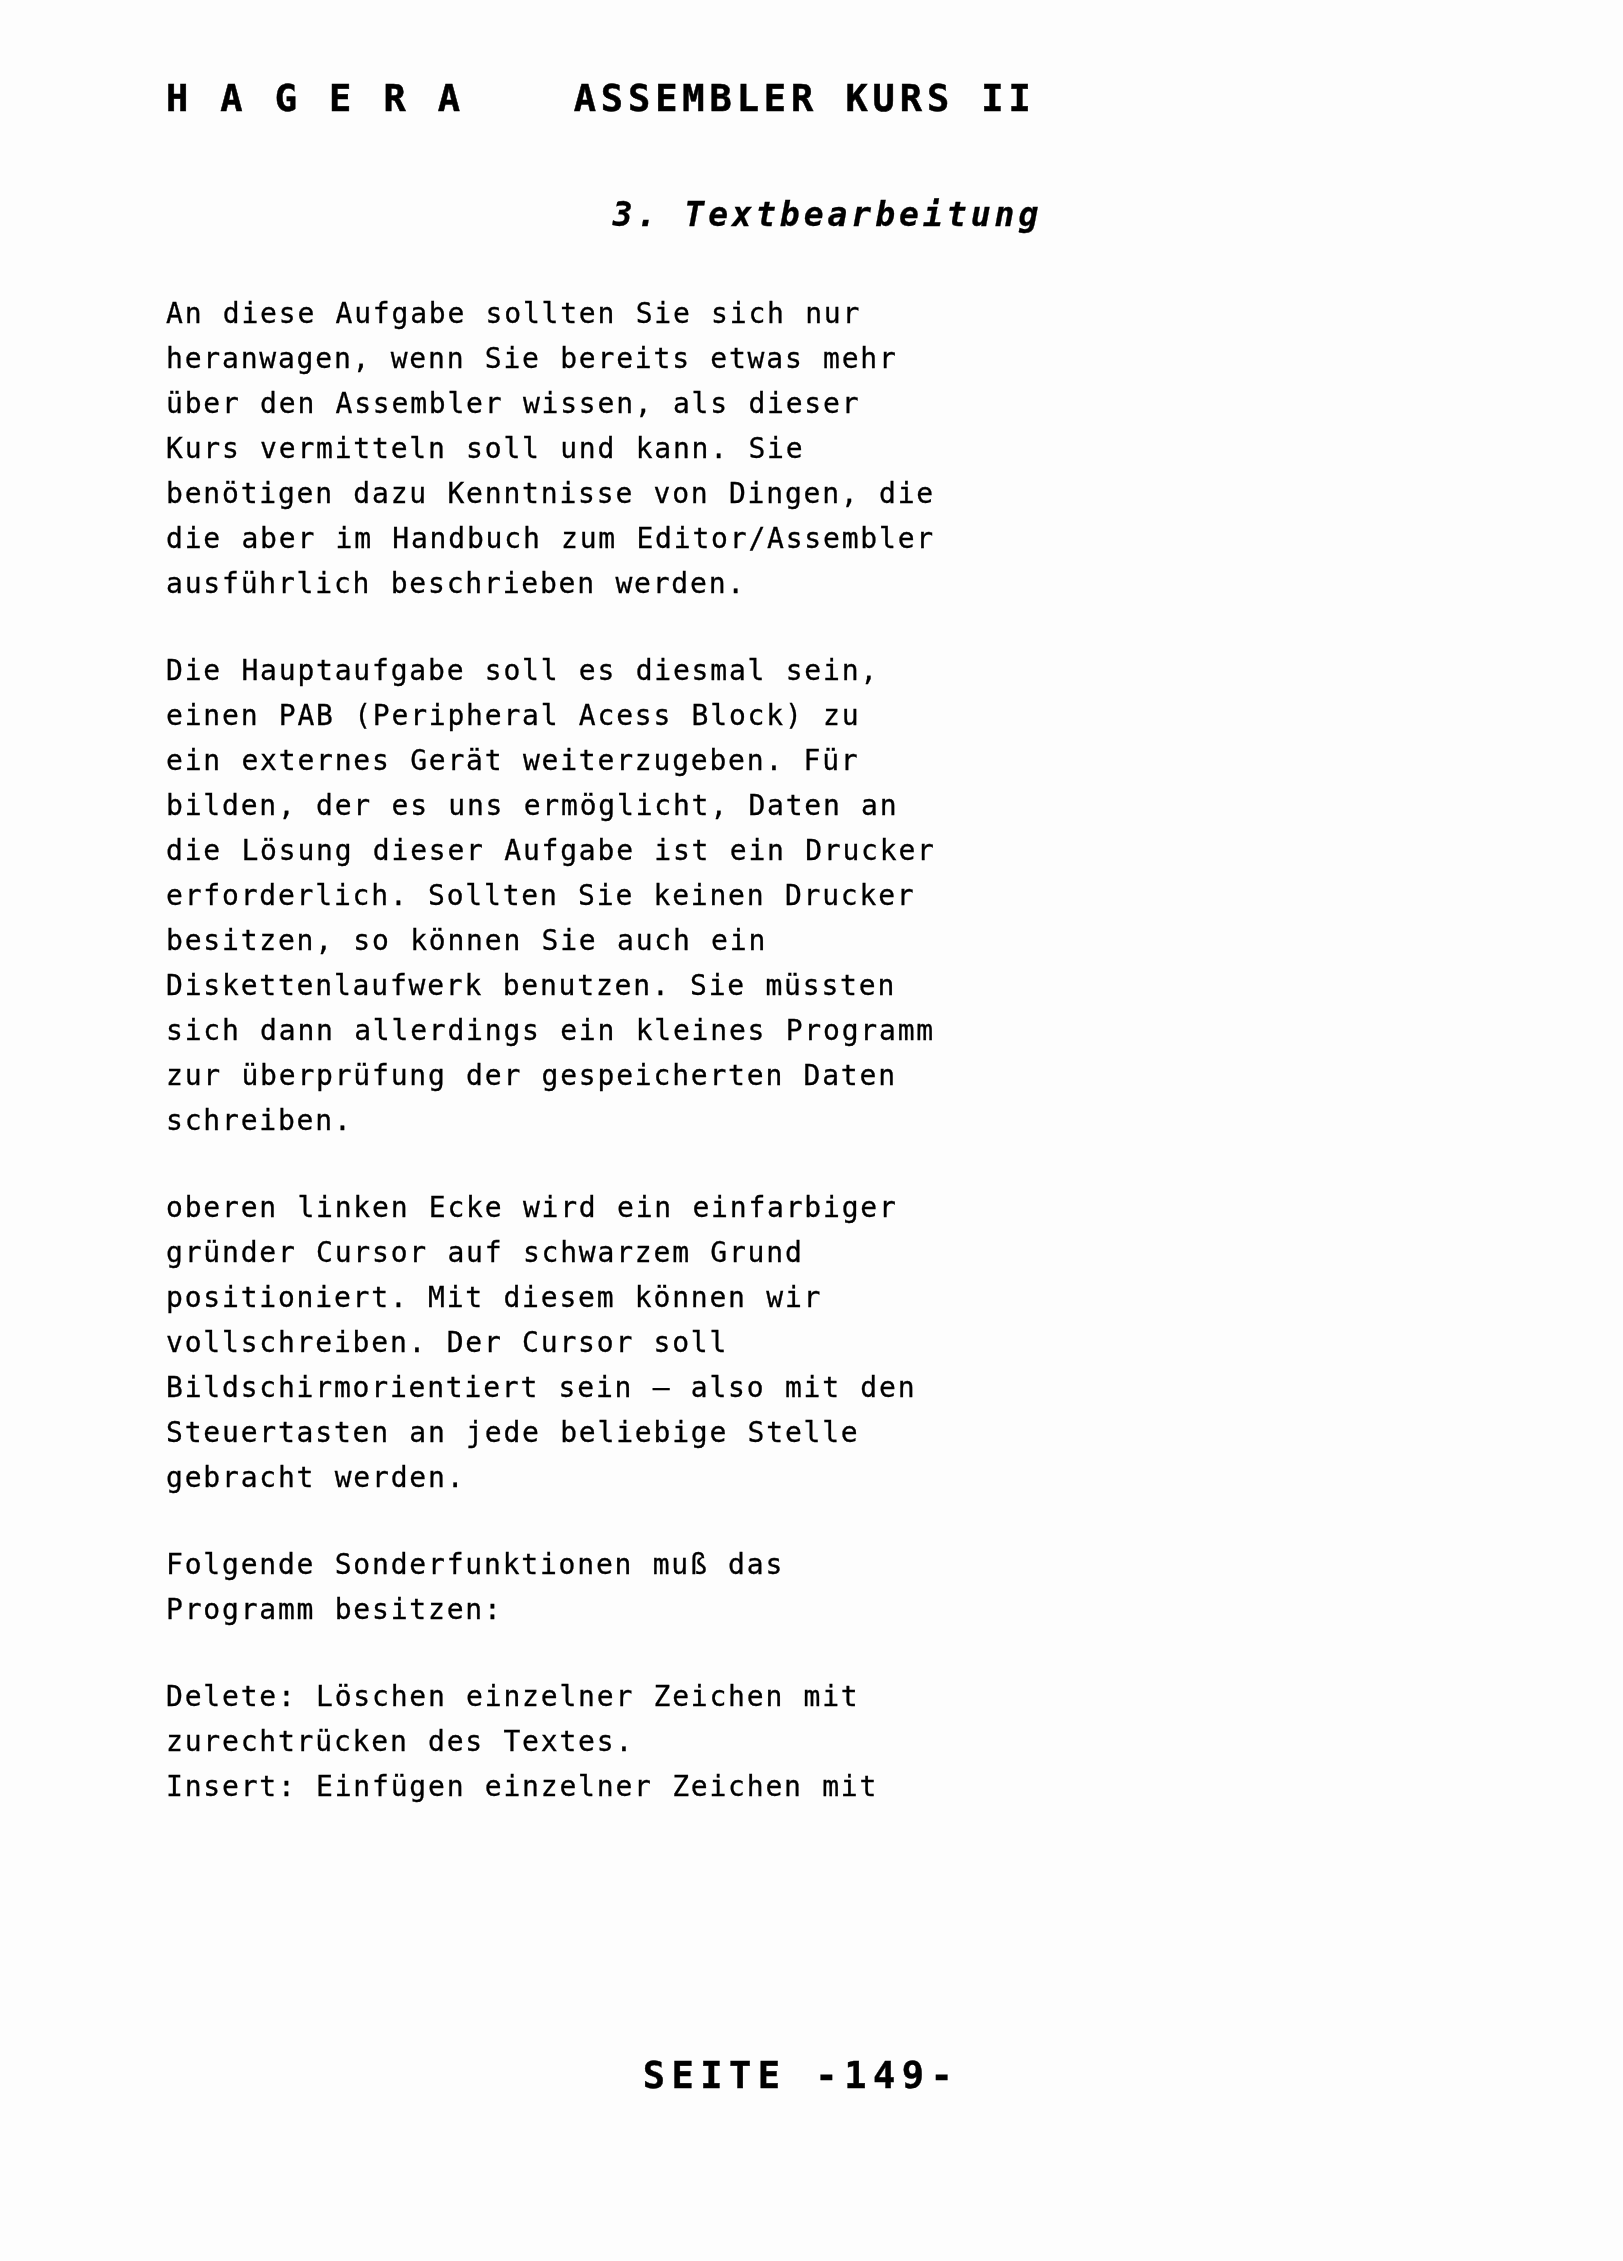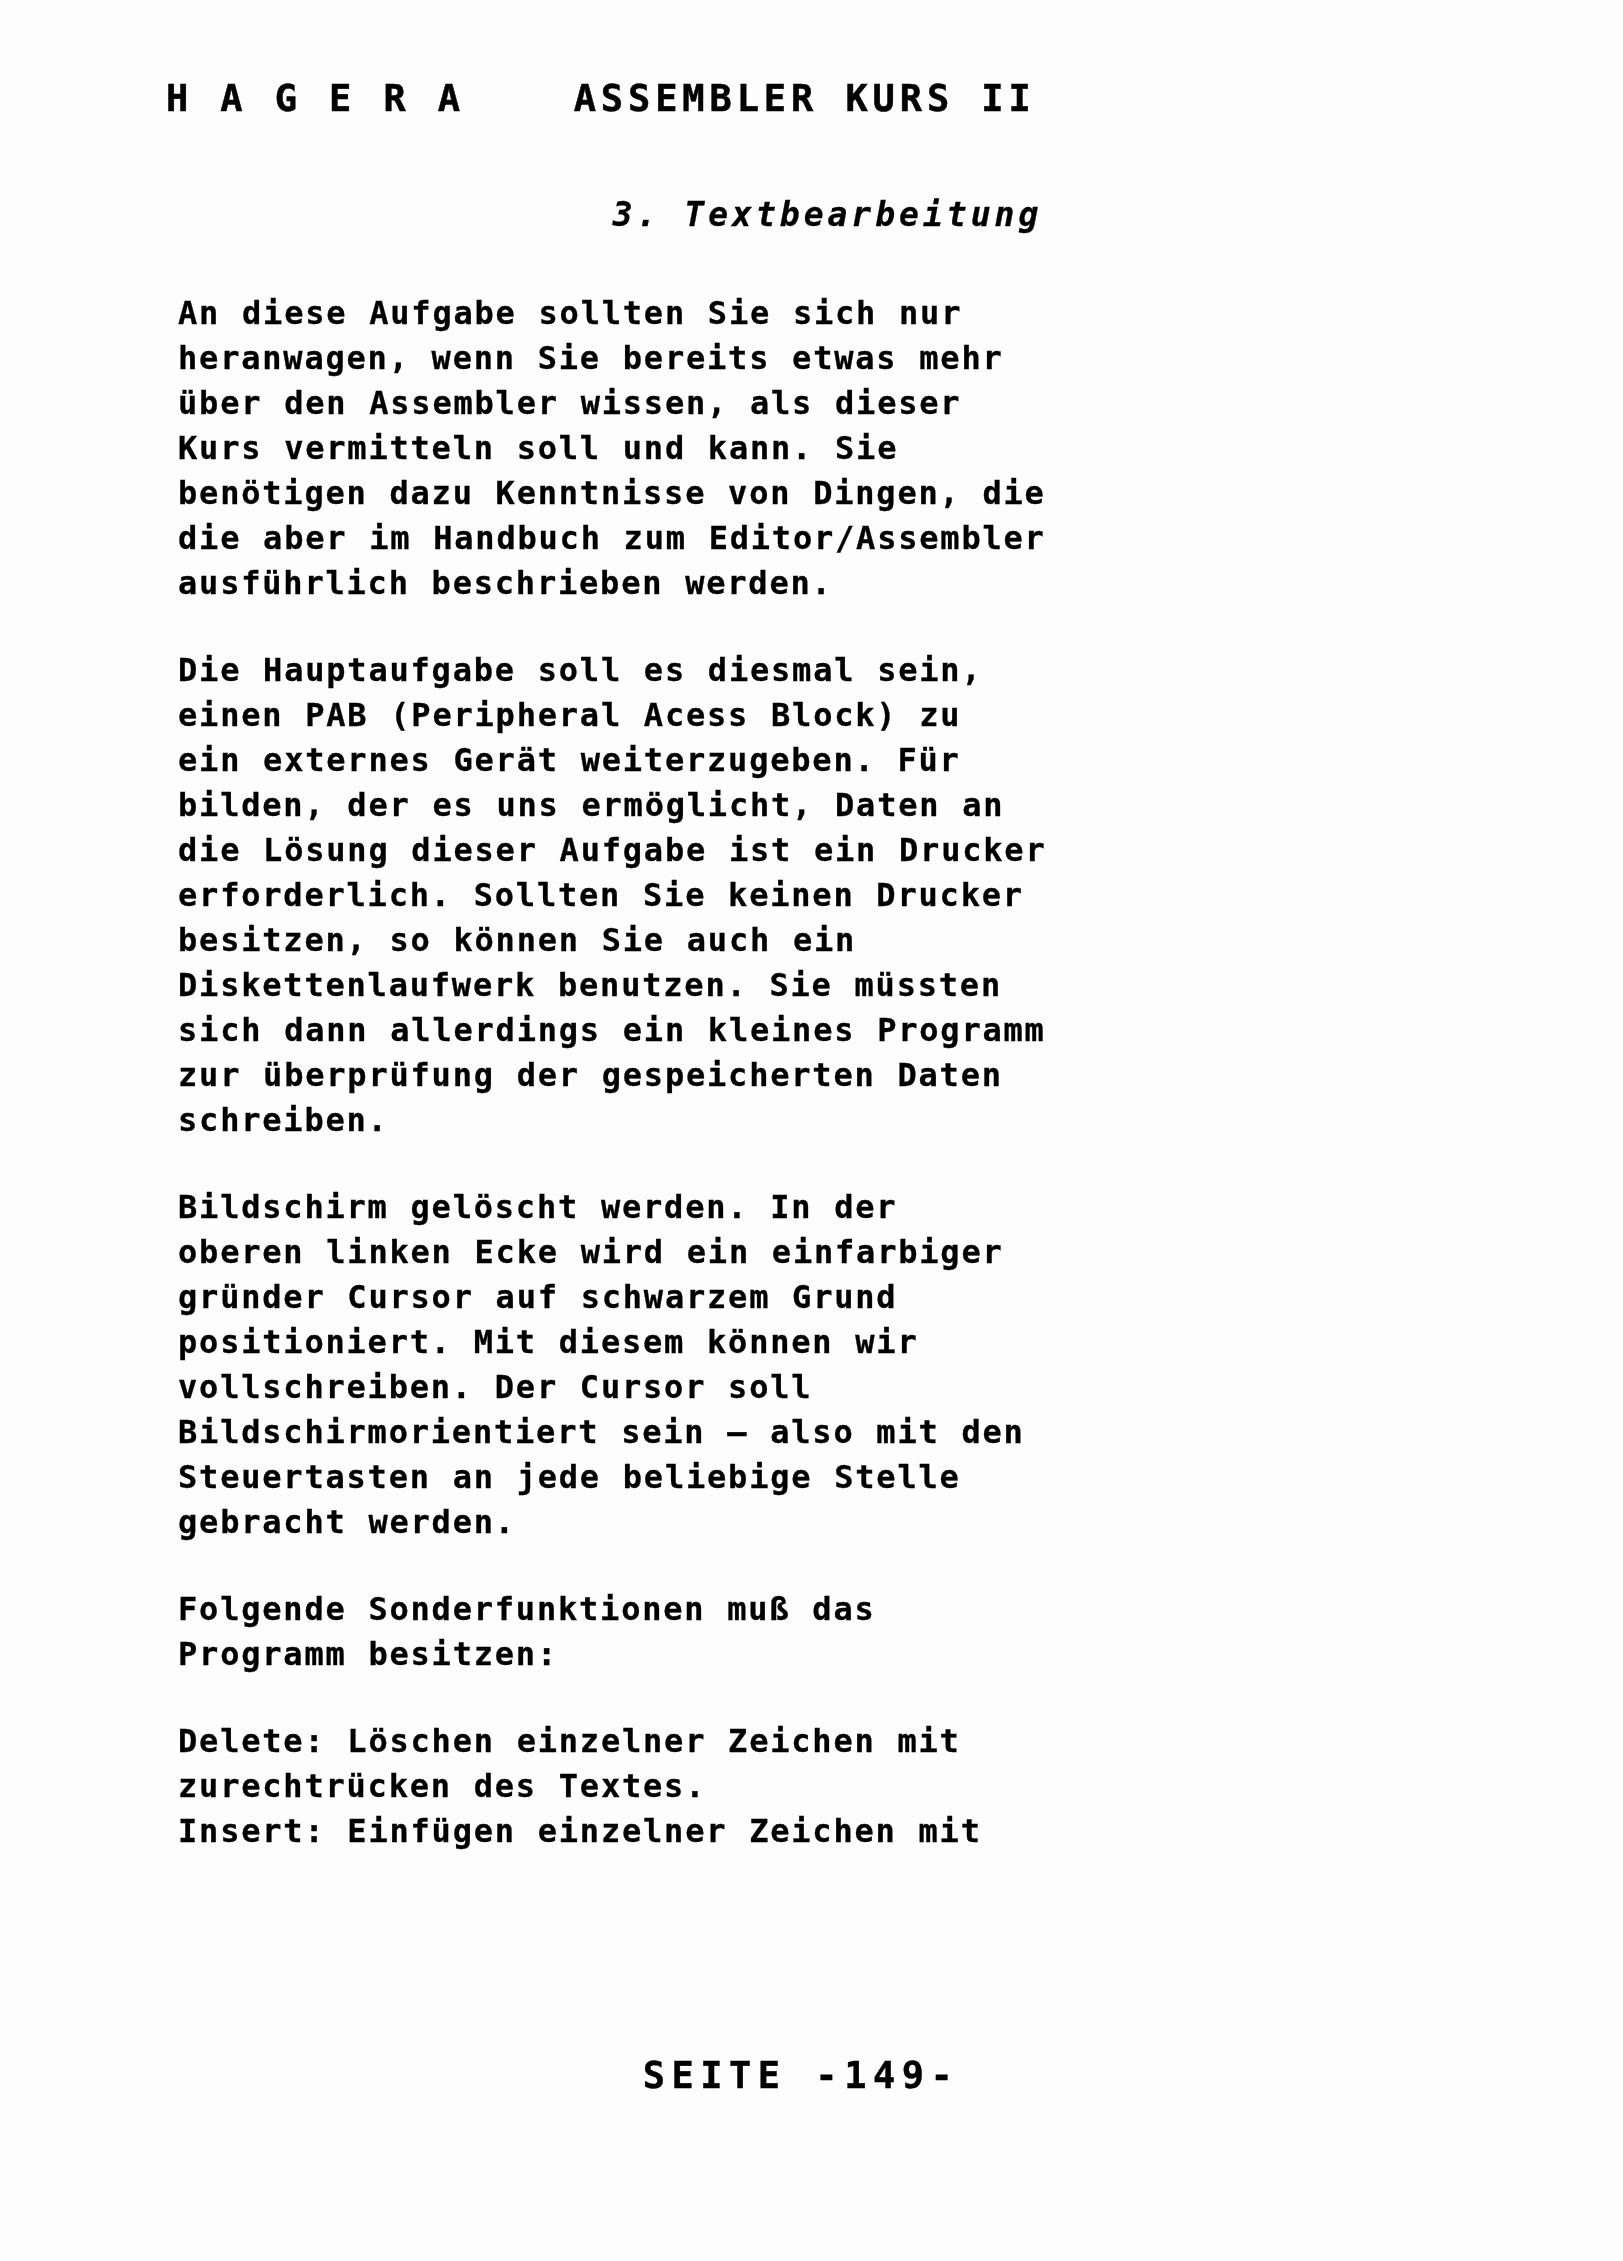--- a/index.html
+++ b/index.html
@@ -43,29 +43,28 @@
     letter-spacing: 4px;
     font-weight: bold;
     text-align: center;
     margin-left: 24px;
     margin-bottom: 57px;
     white-space: pre;
     font-style: italic;
     -webkit-text-stroke: 0.3px #000;
   }
   .para {
-    font-size: 32px;
+    font-size: 28px;
     line-height: 45px;
-    font-weight: bold;
+    font-weight: normal;
     margin-bottom: 42px;
     text-align: justify;
     letter-spacing: 1.8px;
     -webkit-text-stroke: 0.3px #000;
     word-spacing: 0.8px;
-    margin-left: 12px;
   }
   .para p {
     margin: 0;
   }
   .para p:last-child {
     text-align: left;
   }
   .footer {
     position: absolute;
     left: 0;
@@ -107,21 +106,20 @@
       <p>die Lösung dieser Aufgabe ist ein Drucker</p>
       <p>erforderlich.  Sollten Sie keinen Drucker</p>
       <p>besitzen,  so   können   Sie   auch   ein</p>
       <p>Diskettenlaufwerk  benutzen. Sie müssten</p>
       <p>sich dann allerdings ein kleines Programm</p>
       <p>zur  überprüfung  der gespeicherten Daten</p>
       <p>schreiben.</p>
     </div>
 
     <div class="para">
-      <p>Bildschirm  gelöscht   werden.   In   der</p>
       <p>oberen linken Ecke wird  ein  einfarbiger</p>
       <p>gründer  Cursor   auf   schwarzem  Grund</p>
       <p>positioniert.  Mit  diesem  können   wir</p>
       <p>vollschreiben.   Der    Cursor     soll</p>
       <p>Bildschirmorientiert  sein — also mit den</p>
       <p>Steuertasten  an  jede  beliebige  Stelle</p>
       <p>gebracht werden.</p>
     </div>
 
     <div class="para">

